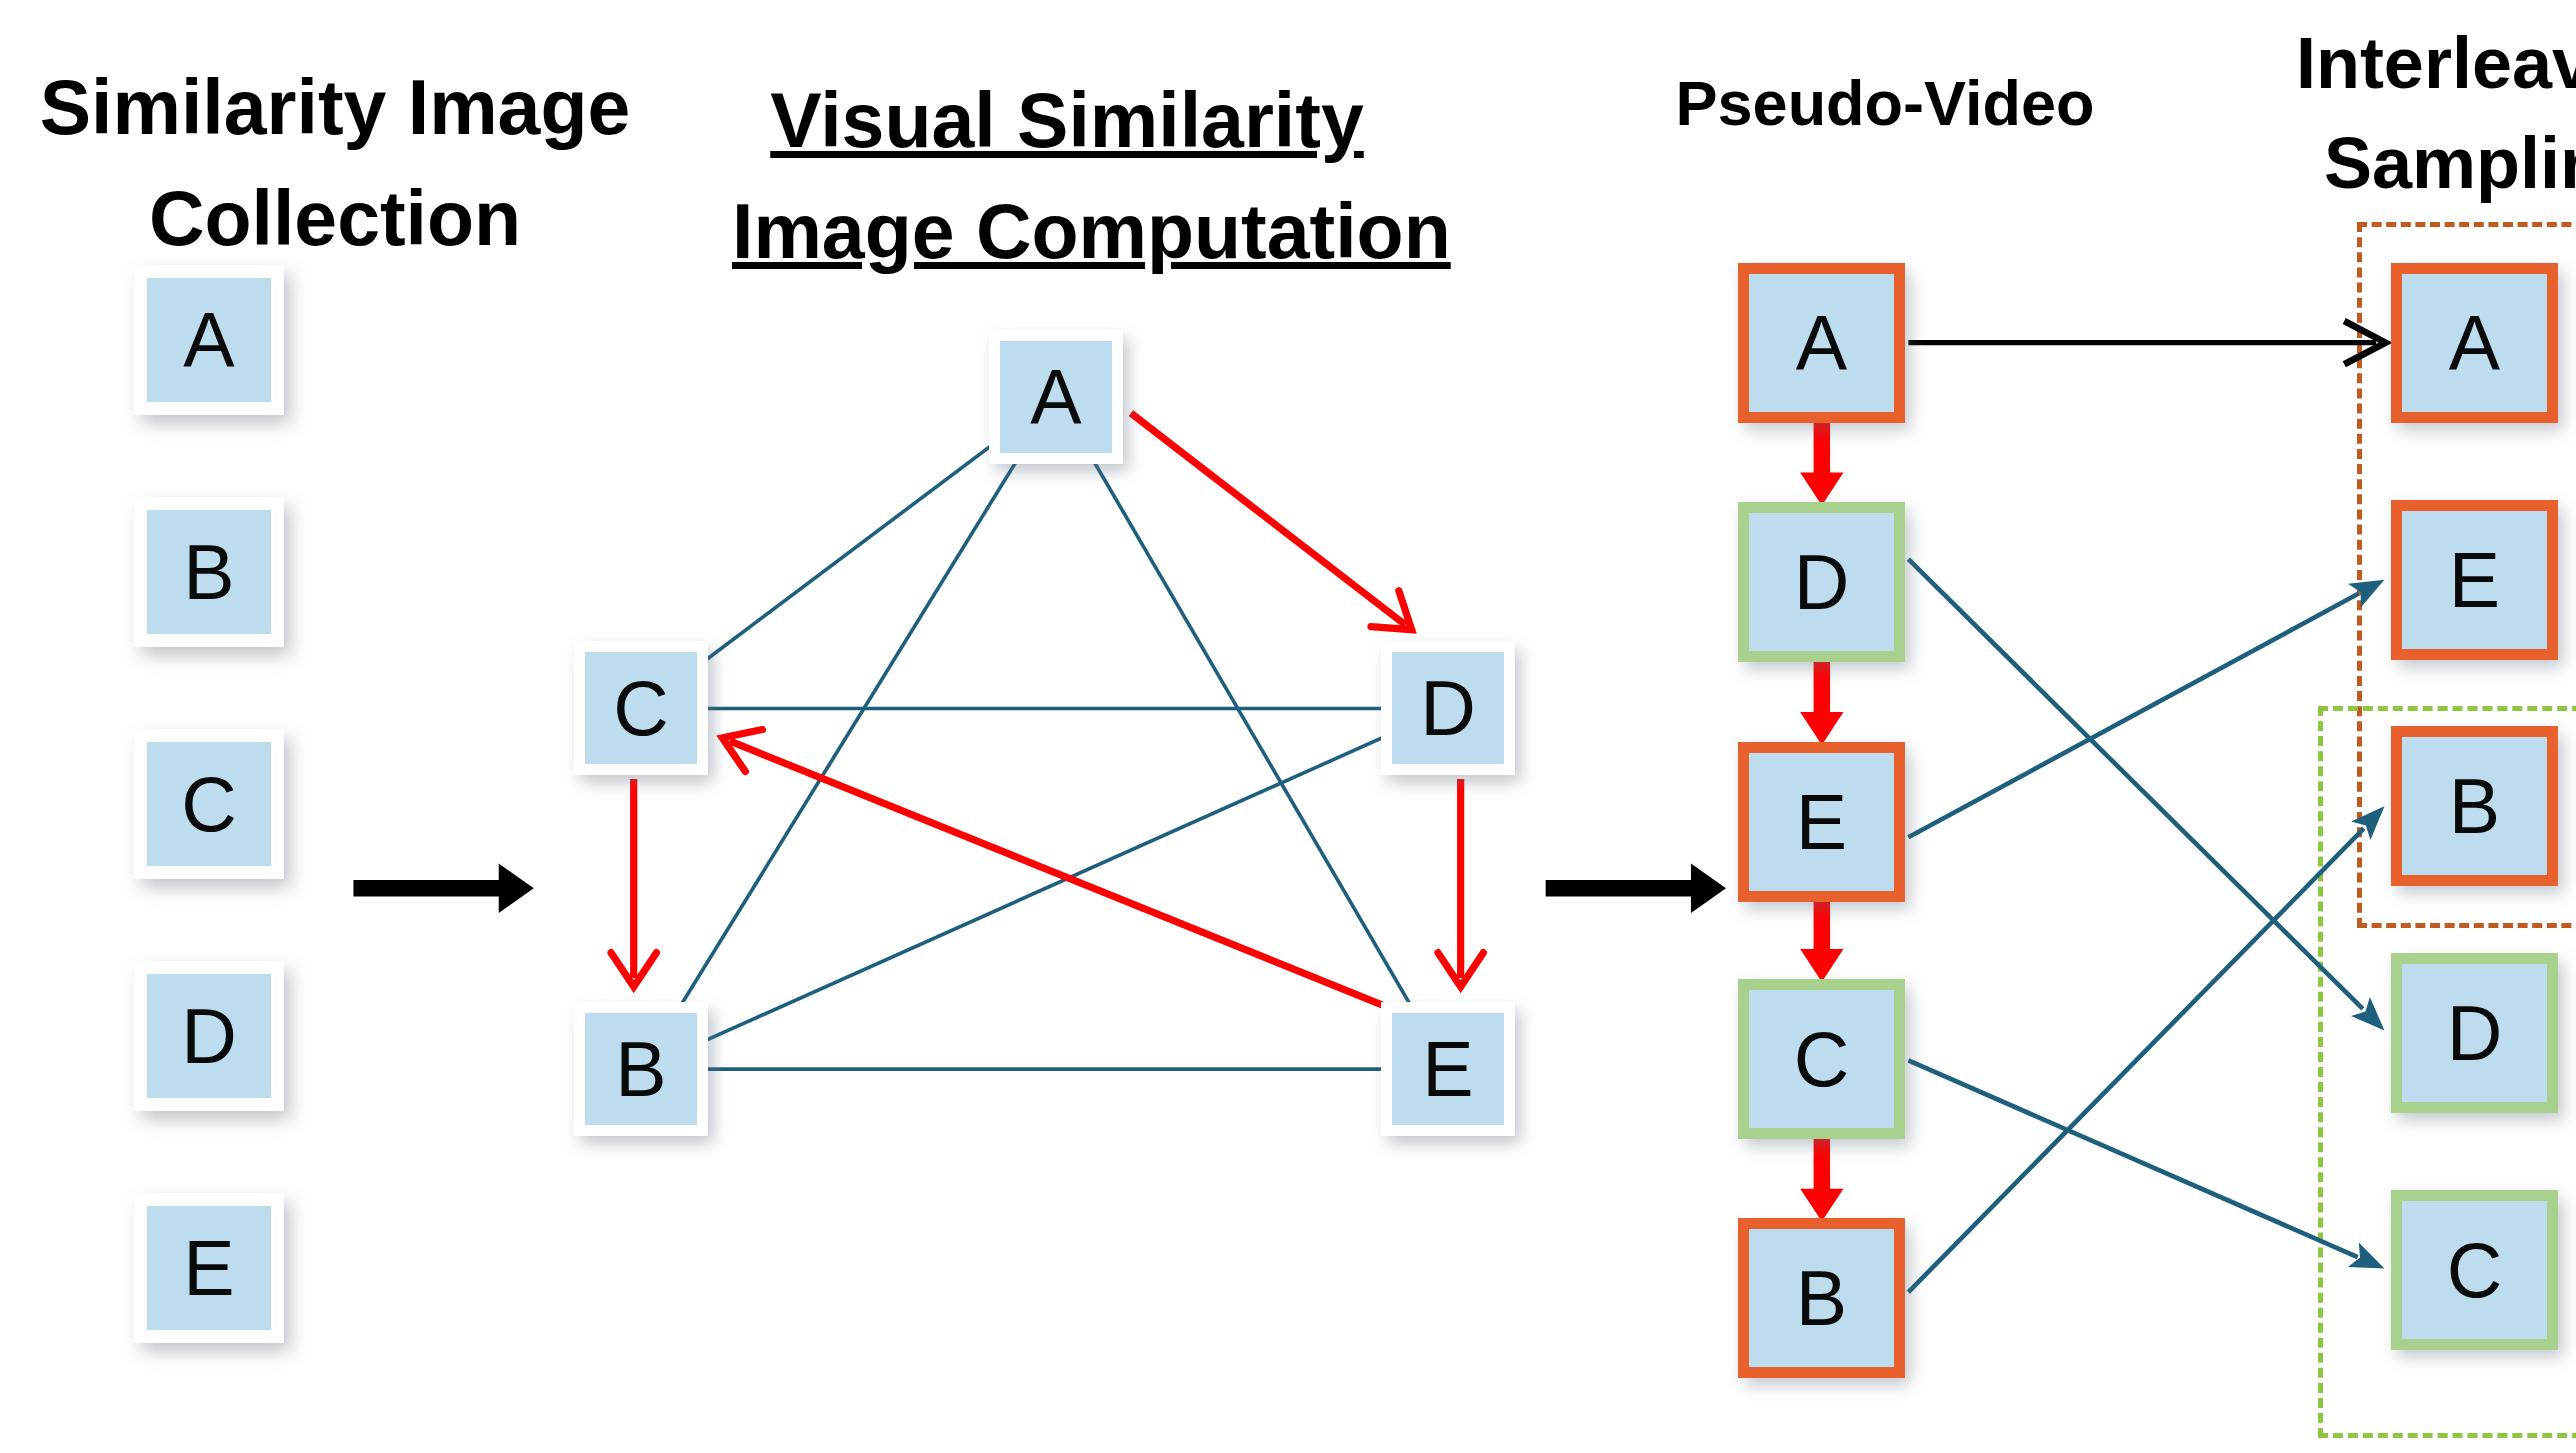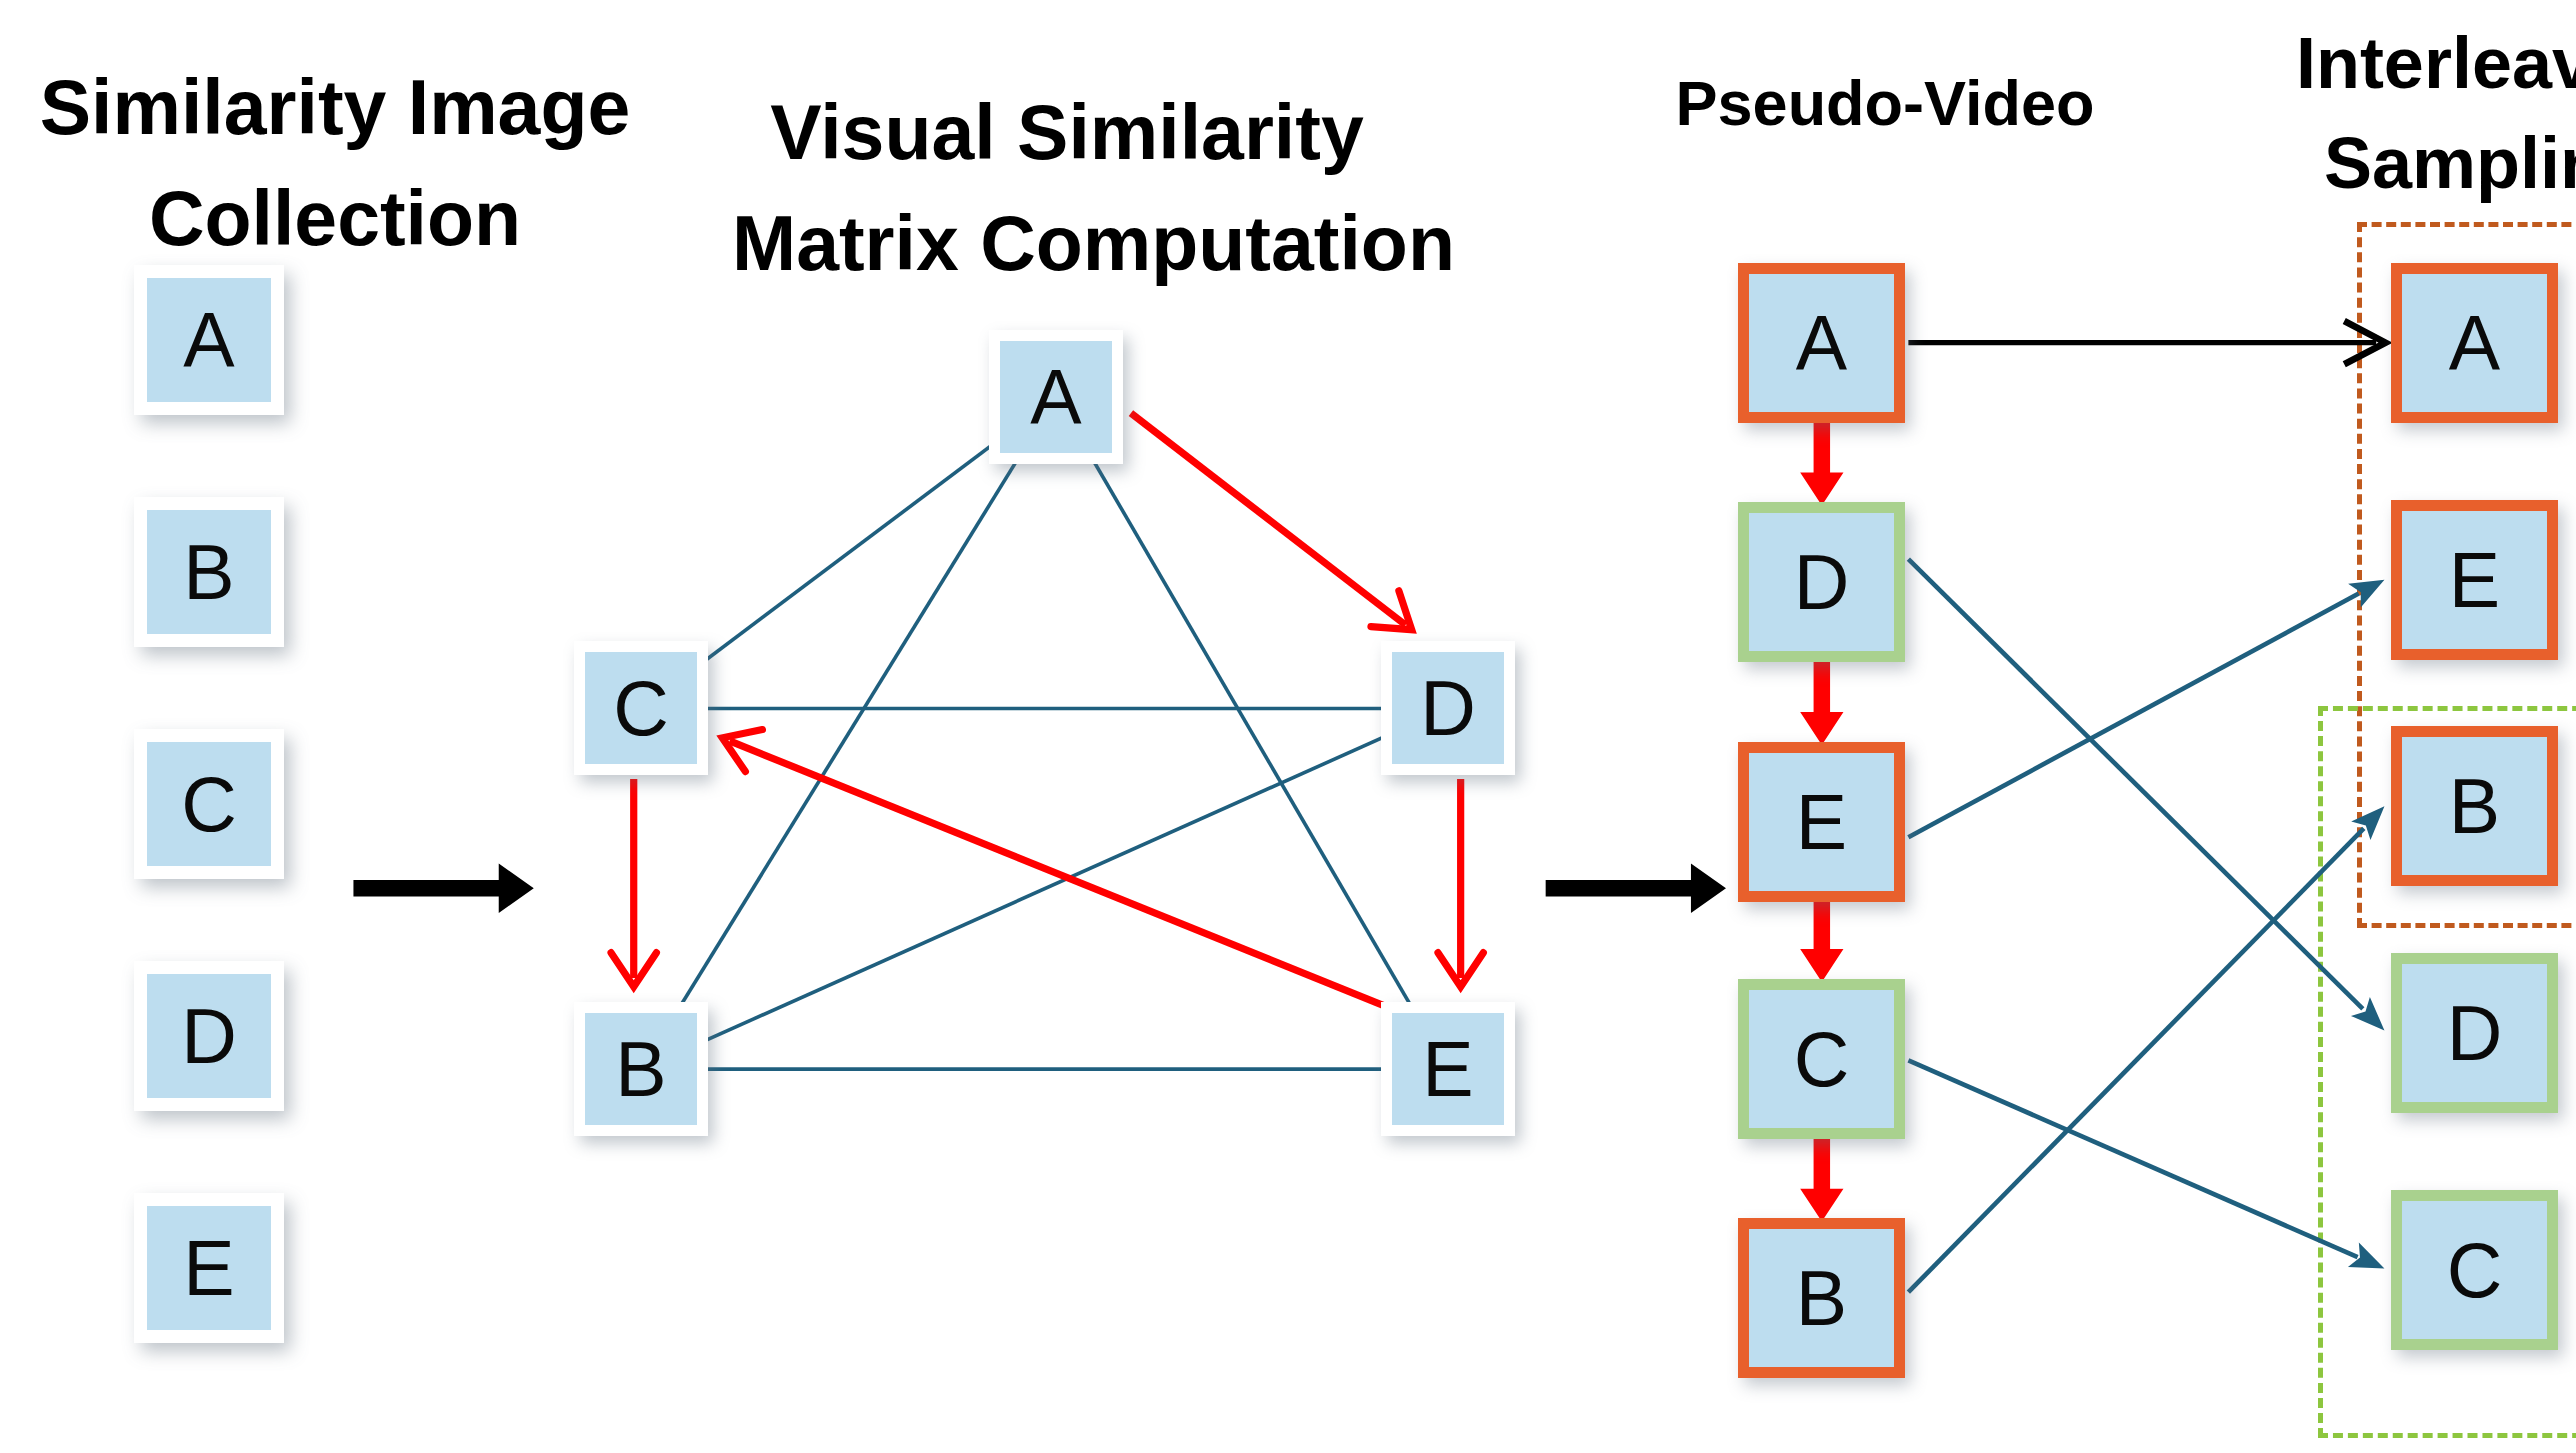--- a/index.html
+++ b/index.html
@@ -12,21 +12,21 @@
     color:#000;
   }
   .title{
     position:absolute;
     font-weight:700;
     text-align:center;
     color:#000;
     white-space:nowrap;
   }
   .t-col1{left:0;width:670px;top:52px;font-size:77px;line-height:111px;}
-  .t-graph{left:732px;width:670px;top:77px;font-size:77px;line-height:111px;}
+  .t-graph{left:732px;width:670px;top:65px;font-size:77px;line-height:111px;text-decoration:underline;}
   .t-pseudo{left:1576px;width:618px;top:54px;font-size:63px;line-height:98px;}
   .t-inter{left:2177px;width:618px;top:13px;font-size:72px;line-height:100px;}
 
   .box-plain{
     position:absolute;
     box-sizing:border-box;
     width:150px;height:150px;
     background:#BDDDEF;
     border:13.4px solid #ffffff;
     box-shadow:7.2px 9.3px 17.5px rgba(96,110,125,.42);
@@ -145,21 +145,21 @@
     <polygon class="block-orange" points="5185,832 5442,832 5442,738 5654,900 5442,1062 5442,968 5185,968"></polygon>
     <polygon class="block-green" points="5185,2127 5442,2127 5442,2033 5654,2195 5442,2357 5442,2263 5185,2263"></polygon>
   </svg>
 
   <div class="title t-col1">
     <div>Similarity Image</div>
     <div>Collection</div>
   </div>
   <div class="title t-graph">
     <div>Visual Similarity</div>
-    <div>Matrix Computation</div>
+    <div>Image Computation</div>
   </div>
   <div class="title t-pseudo">
     <div>Pseudo-Video</div>
   </div>
   <div class="title t-inter">
     <div>Interleaved</div>
     <div>Sampling</div>
   </div>
 
   <div class="box-plain" style="left:134px;top:265px;">

